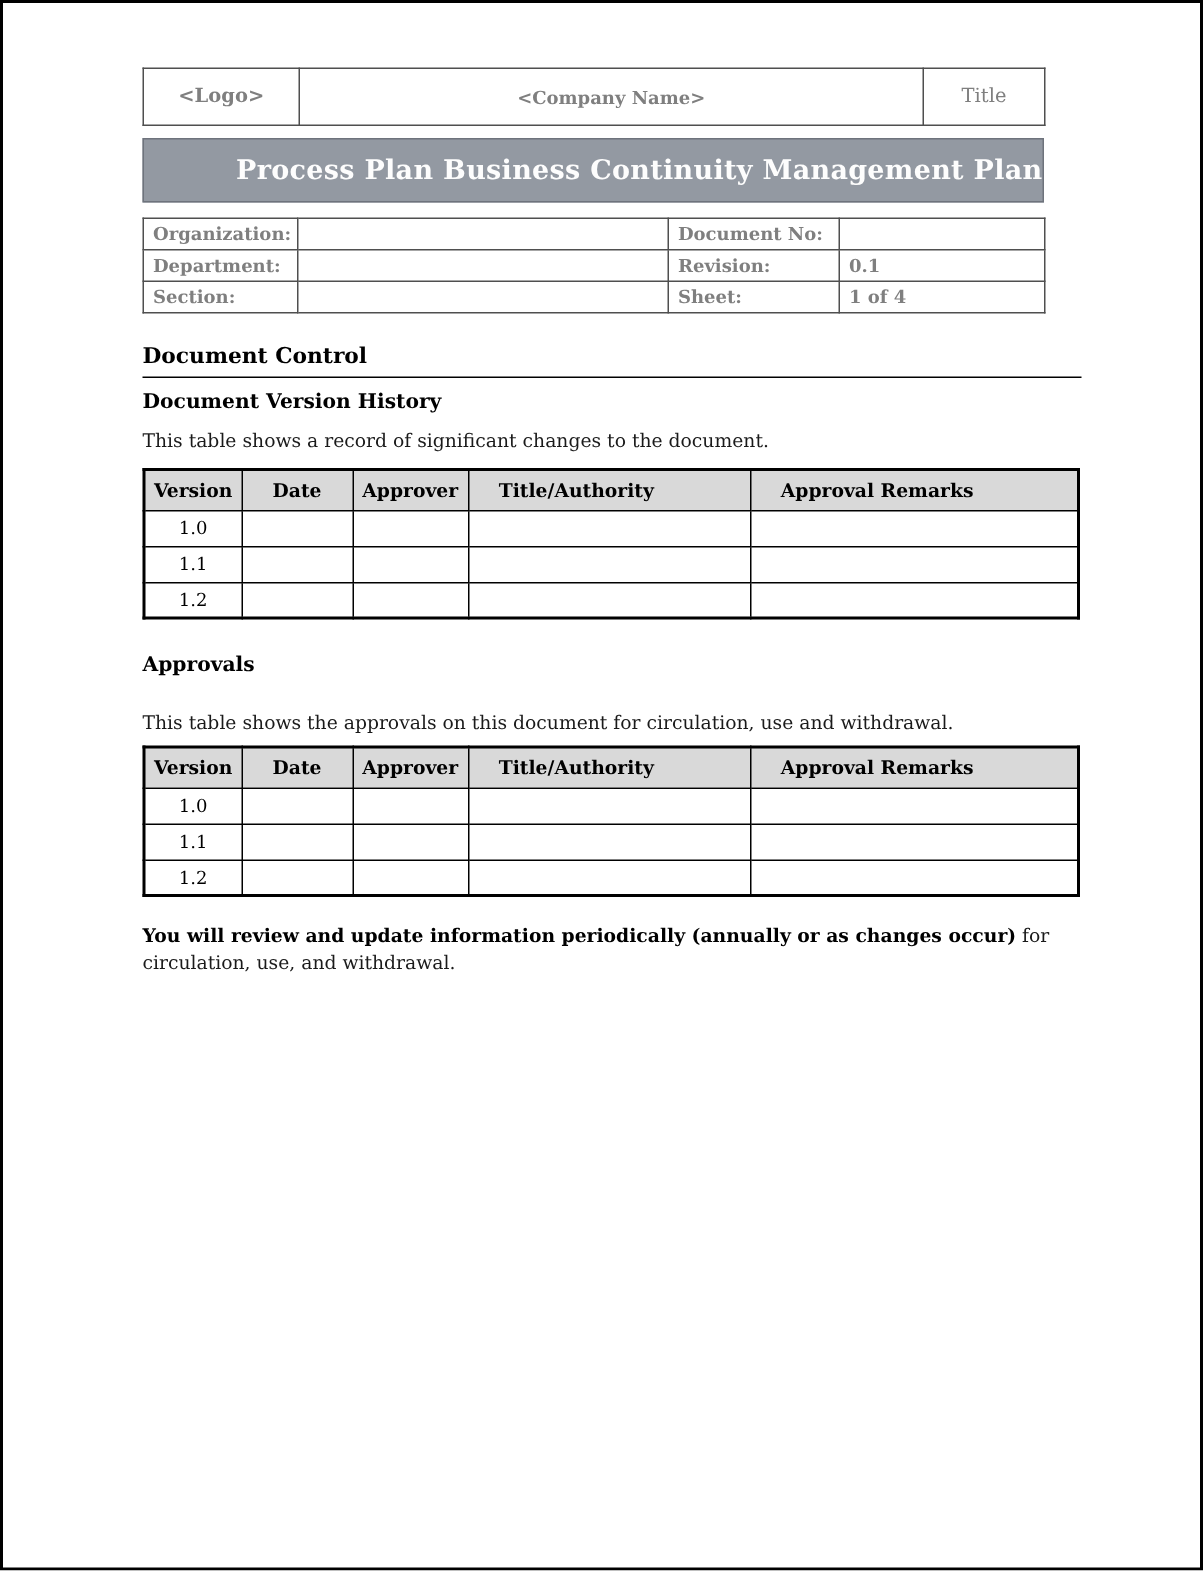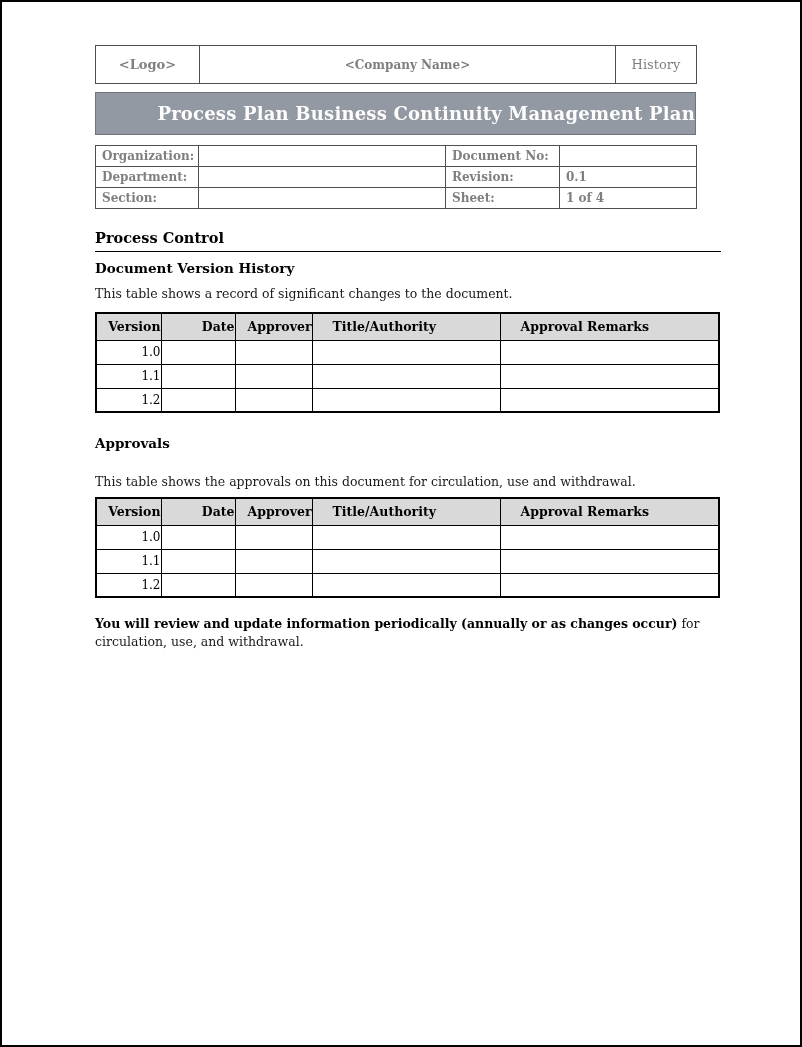--- a/index.html
+++ b/index.html
@@ -105,21 +105,21 @@
     border:1px solid #000000;
     height:24px;
     background:#ffffff;
     vertical-align:middle;
   }
   .col-version { width:65px; }
   .col-date    { width:74px; }
   .col-approver{ width:77px; }
   .col-title   { width:188px; }
   .col-remarks { width:219px; }
-  .data-table .center { text-align:right; }
+  .data-table .center { text-align:center; }
   .data-table .left   { text-align:left; padding-left:20px; }
 
   
   .review-note {
     position:absolute; left:93px; top:613px;
     width:610px;
     font-size:12.5px; color:#1a1a1a;
     line-height:1.45;
   }
   .review-note .bold { font-weight:bold; color:#000000; }
@@ -127,21 +127,21 @@
 </head>
 <body>
 
 <div class="page">
 
   <table class="header-table">
     <tbody>
     <tr>
       <td class="hcell-logo">&lt;Logo&gt;</td>
       <td class="hcell-company">&lt;Company Name&gt;</td>
-      <td class="hcell-badge">History</td>
+      <td class="hcell-badge">Title</td>
     </tr>
     </tbody>
   </table>
 
   <div class="banner">
     <span>Process Plan Business Continuity Management Plan</span>
   </div>
 
   <table class="meta-table">
     <tbody>
@@ -159,21 +159,21 @@
     </tr>
     <tr>
       <td class="mcol-label">Section:</td>
       <td class="mcol-value"></td>
       <td class="mcol-label2">Sheet:</td>
       <td class="mcol-value2">1 of 4</td>
     </tr>
     </tbody>
   </table>
 
-  <div class="doc-control-heading">Process Control</div>
+  <div class="doc-control-heading">Document Control</div>
 
   <div class="sub-heading vh-heading">Document Version History</div>
   <div class="body-text vh-desc">This table shows a record of significant changes to the document.</div>
 
   <table class="data-table table-version-history">
     <colgroup>
       <col class="col-version">
         <col class="col-date">
         <col class="col-approver">
         <col class="col-title">

